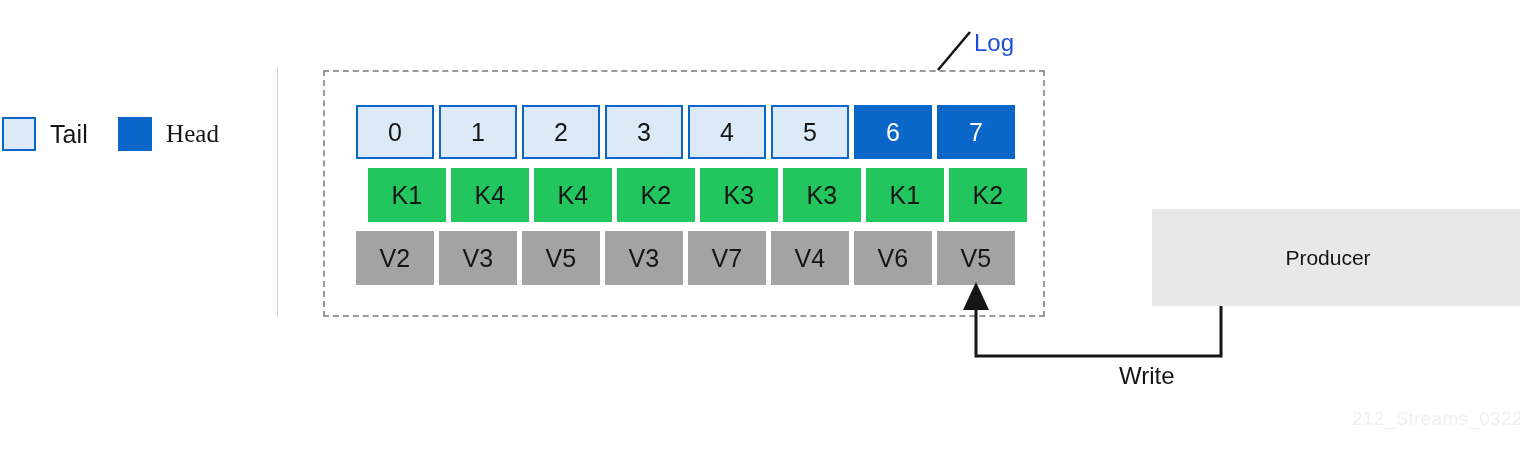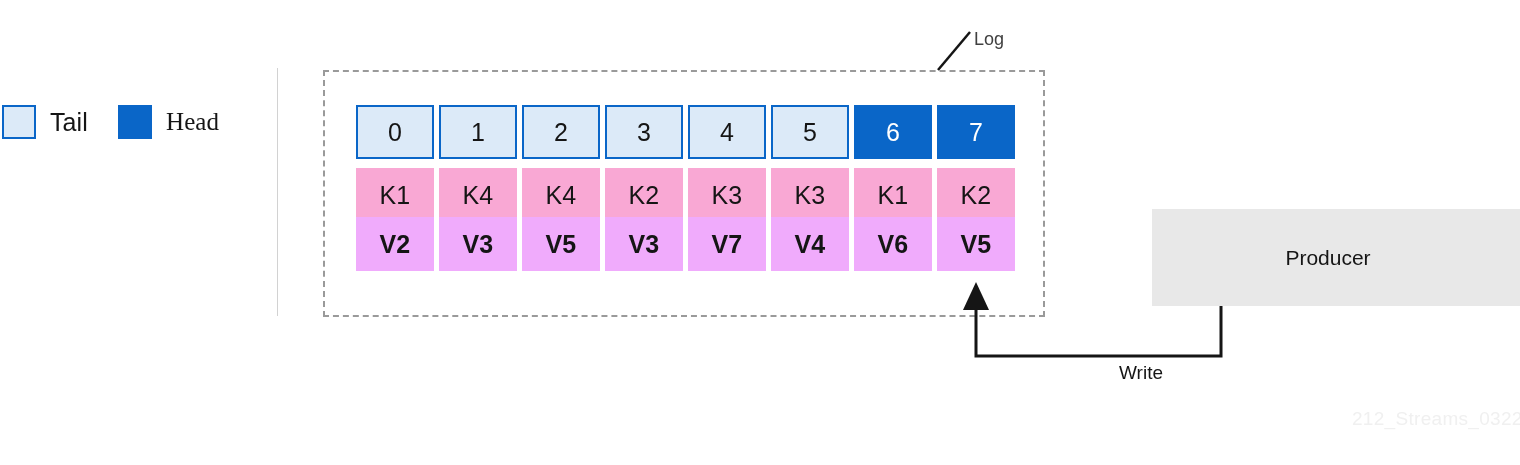--- a/index.html
+++ b/index.html
@@ -21,21 +21,21 @@
 
   
   #legend {
     position: absolute;
     left: 0px;
     top: 100px;
     height: 44px;
   }
   .legend-entry {
     position: absolute;
-    top: 0;
+    top: 12px;
     display: flex;
     align-items: center;
     height: 44px;
   }
   .legend-entry.tail { left: 2px; }
   .legend-entry.head { left: 118px; font-family: Liberation Serif, serif; }
   .swatch {
     width: 34px;
     height: 34px;
     box-sizing: border-box;
@@ -82,22 +82,22 @@
     left: 930px;
     top: 24px;
     width: 120px;
     height: 56px;
     pointer-events: none;
   }
   #log-label {
     position: absolute;
     left: 974px;
     top: 29px;
-    font-size: 18px;
-    color: #404040;
+    font-size: 24px;
+    color: #1d4ed8;
     white-space: nowrap;
   }
 
   
   #grid {
     position: absolute;
     left: 356px;
     top: 105px;
   }
   .col {
@@ -123,27 +123,27 @@
     border: 2px solid #0a66c8;
   }
   .cell.offset.is-head {
     background: #0a66c8;
     border-color: #0a66c8;
     color: #ffffff;
   }
   .cell.key {
     position: absolute;
     top: 63px;
-    background: #f9a8d4;
+    background: #22c55e;
+    margin-left: 12px;
   }
   .cell.value {
     position: absolute;
-    top: 112px;
-    background: #f0abfc;
-    font-weight: bold;
+    top: 126px;
+    background: #a3a3a3;
   }
 
   
   #producer {
     position: absolute;
     left: 1152px;
     top: 209px;
     width: 386px;
     height: 97px;
     background: #e8e8e8;
@@ -164,21 +164,21 @@
     left: 955px;
     top: 280px;
     width: 420px;
     height: 95px;
     pointer-events: none;
   }
   #write-label {
     position: absolute;
     left: 1119px;
     top: 362px;
-    font-size: 19px;
+    font-size: 24px;
     color: #151515;
     white-space: nowrap;
   }
 
   
   #watermark {
     position: absolute;
     left: 1352px;
     top: 408px;
     font-size: 19px;

